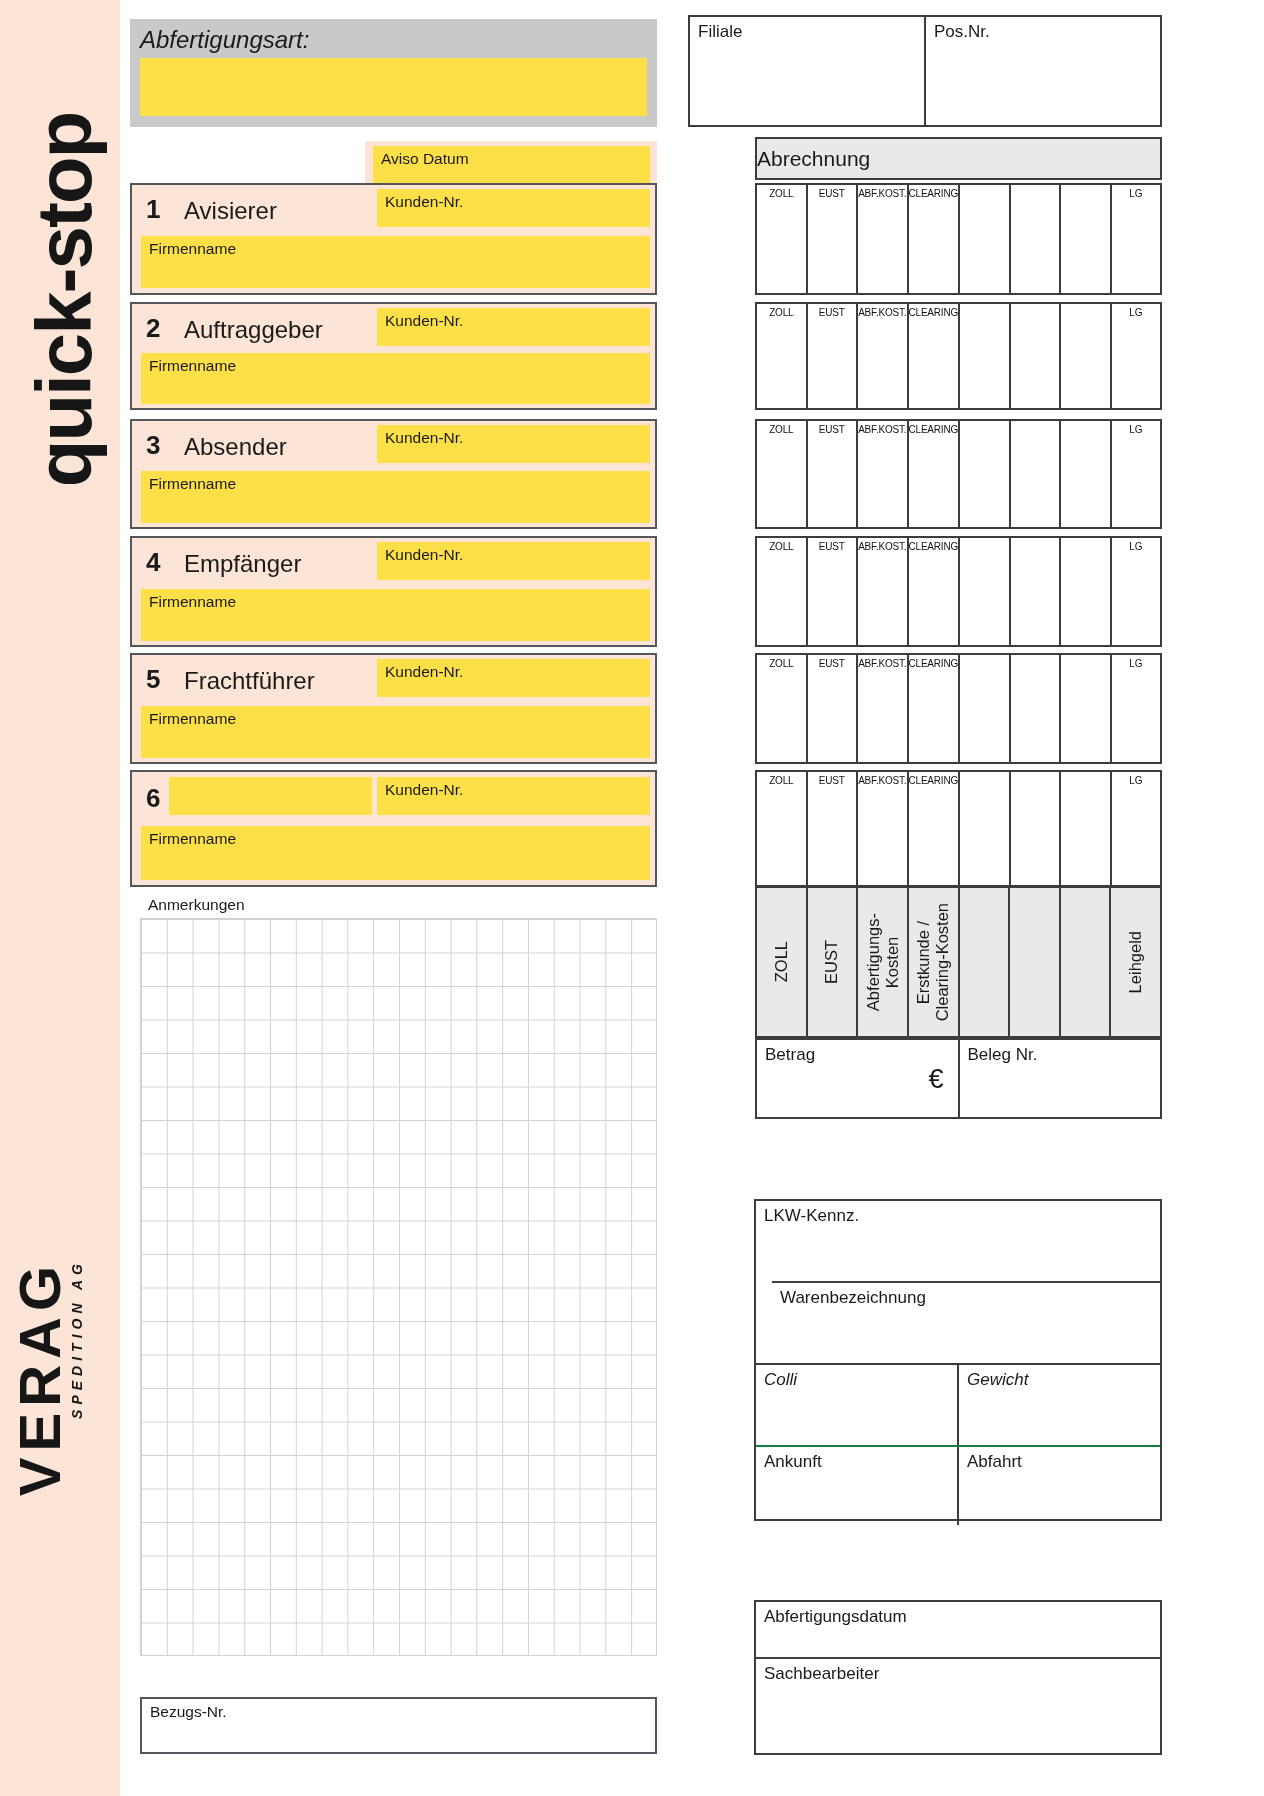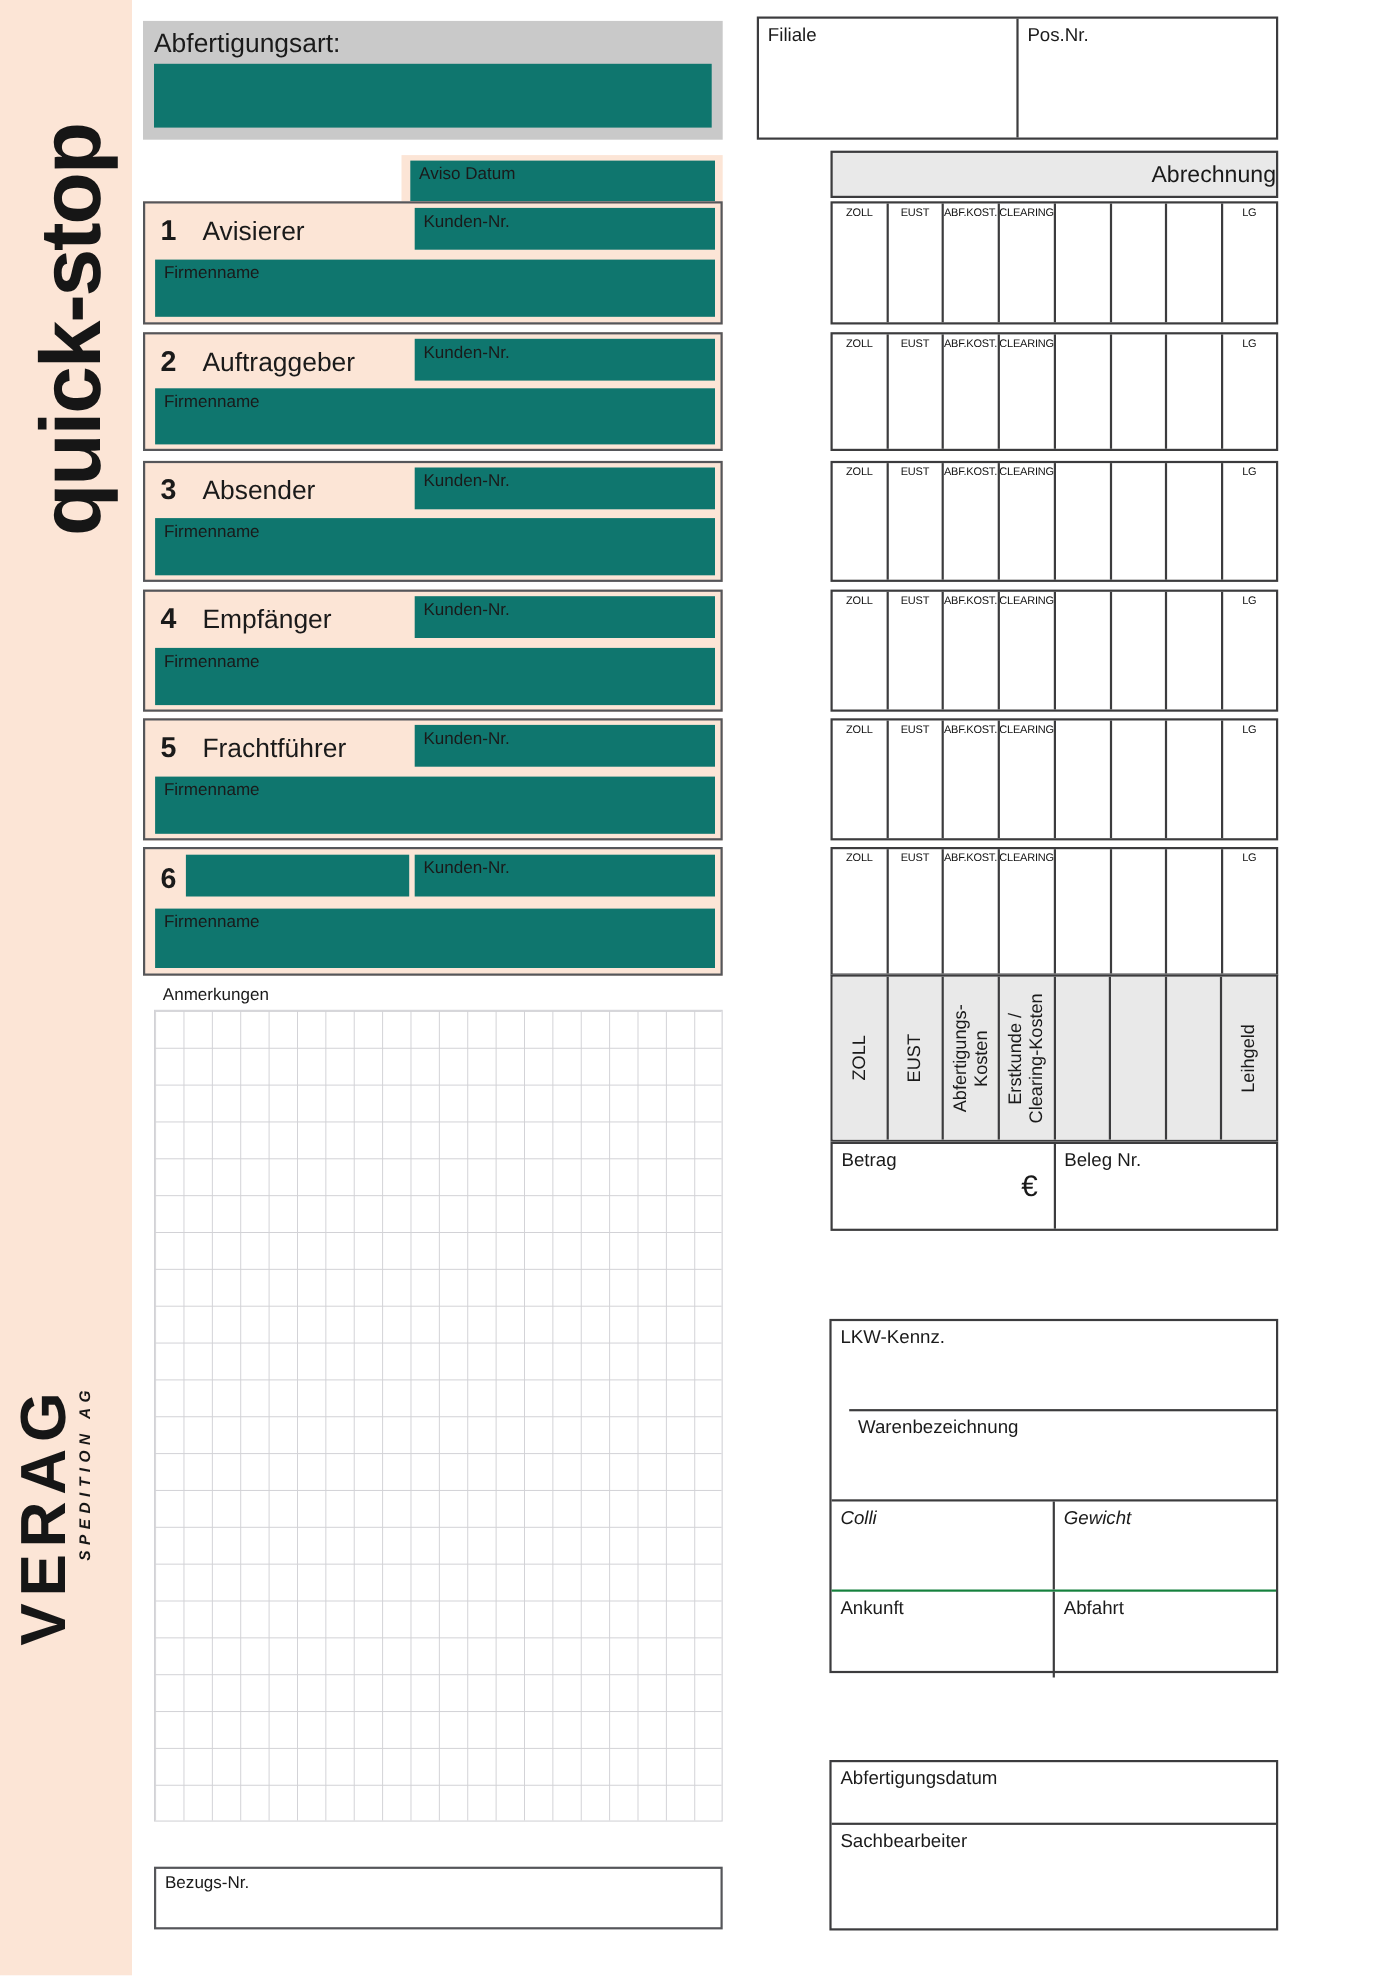--- a/index.html
+++ b/index.html
@@ -7,21 +7,21 @@
        font-family:"Liberation Sans", sans-serif;color:#1a1a1a;}
   .abs{position:absolute;box-sizing:border-box;}
   
   .sideband{left:0;top:0;width:120px;height:1796px;background:#fce5d6;}
   .rot{transform:rotate(-90deg);white-space:nowrap;text-align:center;}
   .brand-product{font-size:78px;font-weight:800;letter-spacing:-2px;color:#161616;}
   .brand-company{font-size:58px;font-weight:800;letter-spacing:6px;color:#161616;}
   .brand-tag{font-size:14px;font-weight:700;font-style:italic;letter-spacing:5px;color:#161616;}
   
   .graybox{background:#c9c9c9;}
-  .whitefield{background:#0f766e;}
+  .whitefield{background:#fde047;}
   .dk{border:2px solid #3c3c3e;background:#fff;}
   .sec{border:2px solid #55565a;background:#fce5d6;}
   .lbl{font-size:15.5px;color:#1a1a1a;}
   .lbl-md{font-size:17px;color:#1a1a1a;}
   .pad{padding:4px 8px;}
   .secnum{font-size:26px;font-weight:700;}
   .seclabel{font-size:24px;font-weight:400;}
   
   .accrow{border:2px solid #3c3c3e;background:#fff;display:flex;}
   .acccell{flex:1;border-left:2px solid #3c3c3e;position:relative;}
@@ -42,38 +42,38 @@
   .euro{position:absolute;right:14px;top:50%;transform:translateY(-50%);font-size:27px;}
 </style>
 </head>
 <body>
 
 <div class="abs sideband"></div>
 <div class="abs rot brand-product" style="left:-186px;top:258px;width:500px;height:84px;line-height:84px;">quick-stop</div>
 <div class="abs rot brand-company" style="left:-110px;top:1348px;width:300px;height:60px;line-height:60px;">VERAG</div>
 <div class="abs rot brand-tag" style="left:-23px;top:1330px;width:200px;height:18px;line-height:18px;">SPEDITION AG</div>
 
-<div class="abs graybox" style="left:130px;top:19px;width:527px;height:108px;">
+<div class="abs graybox" style="left:130px;top:19px;width:527px;height:108px;font-style:italic;">
   <div class="abs" style="left:10px;top:7px;font-size:24px;">Abfertigungsart:</div>
   <div class="abs whitefield" style="left:10px;top:39px;width:507px;height:58px;"></div>
 </div>
 
 <div class="abs dk" style="left:688px;top:15px;width:474px;height:112px;">
   <div class="split">
     <div style="width:169px;border-left:none;" class="half">
       <span class="lbl-md abs" style="left:8px;top:5px;">Filiale</span>
     </div>
     <div class="half">
       <span class="lbl-md abs" style="left:8px;top:5px;">Pos.Nr.</span>
     </div>
   </div>
 </div>
 
 <div class="abs dk" style="left:755px;top:137px;width:407px;height:43px;background:#e9e9e9;">
-  <div style="text-align:right;font-size:21px;padding-top:8px;">Abrechnung</div>
+  <div style="text-align:left;font-size:21px;padding-top:8px;">Abrechnung</div>
 </div>
 
 <div class="abs" style="left:365px;top:141px;width:292px;height:42px;background:#fce5d6;">
   <div class="abs whitefield" style="left:8px;top:5px;width:277px;height:37px;">
     <span class="lbl pad abs" style="left:0;top:0;">Aviso Datum</span>
   </div>
 </div>
 
 <div class="abs sec" style="left:130px;top:183px;width:527px;height:112px;">
   <span class="abs secnum" style="left:14px;top:9px;">1</span>

